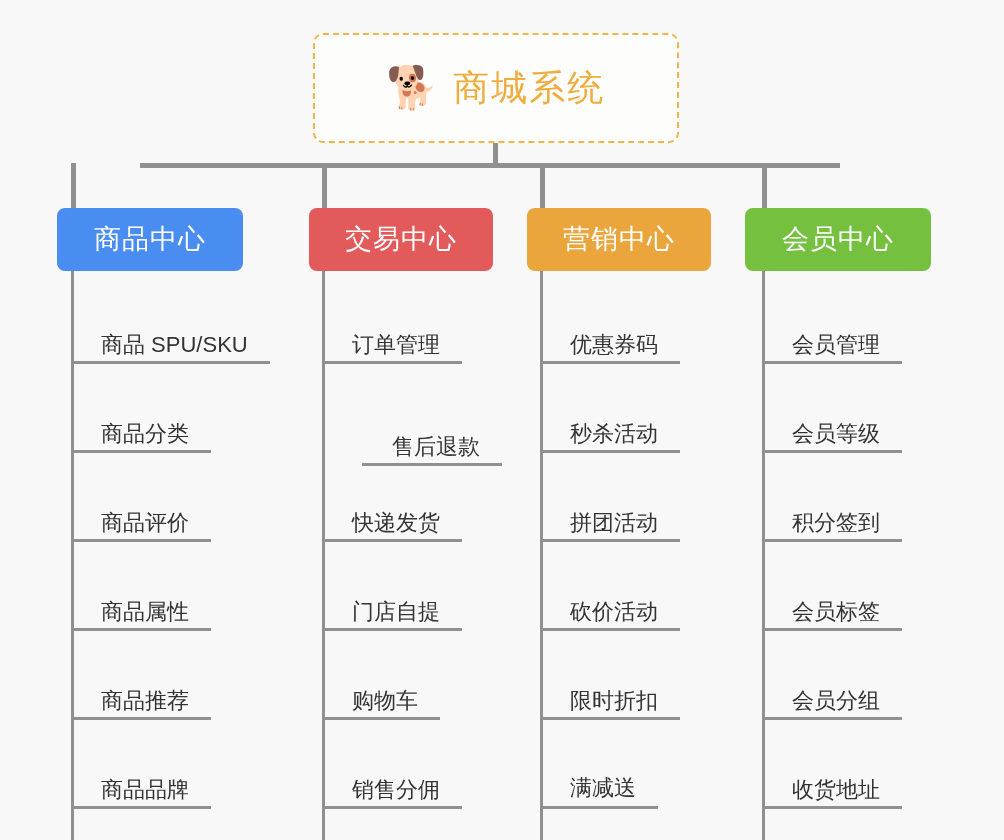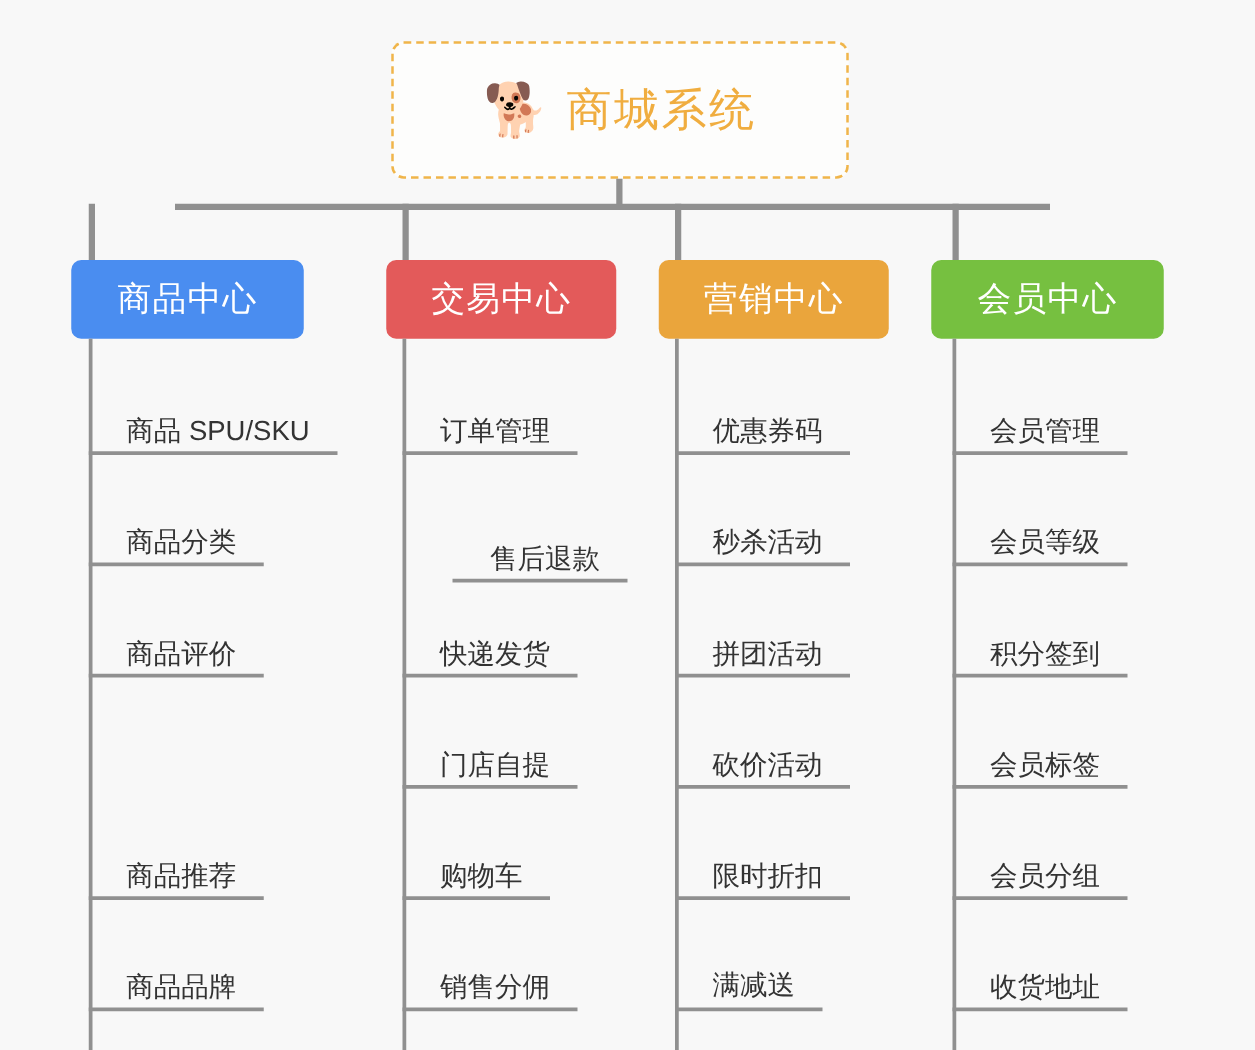--- a/index.html
+++ b/index.html
@@ -153,20 +153,23 @@
           <div class="spine" style="left: 14px; height: 603px;"></div>
           <div class="leaf-item" style="left: 14px; top: 93px;">
             <span class="leaf-label">商品分类</span>
           </div>
           <div class="leaf-item" style="left: 14px; top: 4px;">
             <span class="leaf-label">商品 SPU/SKU</span>
           </div>
           <div class="leaf-item" style="left: 14px; top: 182px;">
             <span class="leaf-label">商品评价</span>
           </div>
+          <div class="leaf-item" style="left: 14px; top: 271px;">
+            <span class="leaf-label">商品属性</span>
+          </div>
           <div class="leaf-item" style="left: 14px; top: 360px;">
             <span class="leaf-label">商品推荐</span>
           </div>
           <div class="leaf-item" style="left: 14px; top: 449px;">
             <span class="leaf-label">商品品牌</span>
           </div>
         </div>
       </div>
       <div class="column" style="left: 309px; width: 184px;">
         <div class="cat-box" style="background: rgb(227, 90, 90); width: 184px;">

